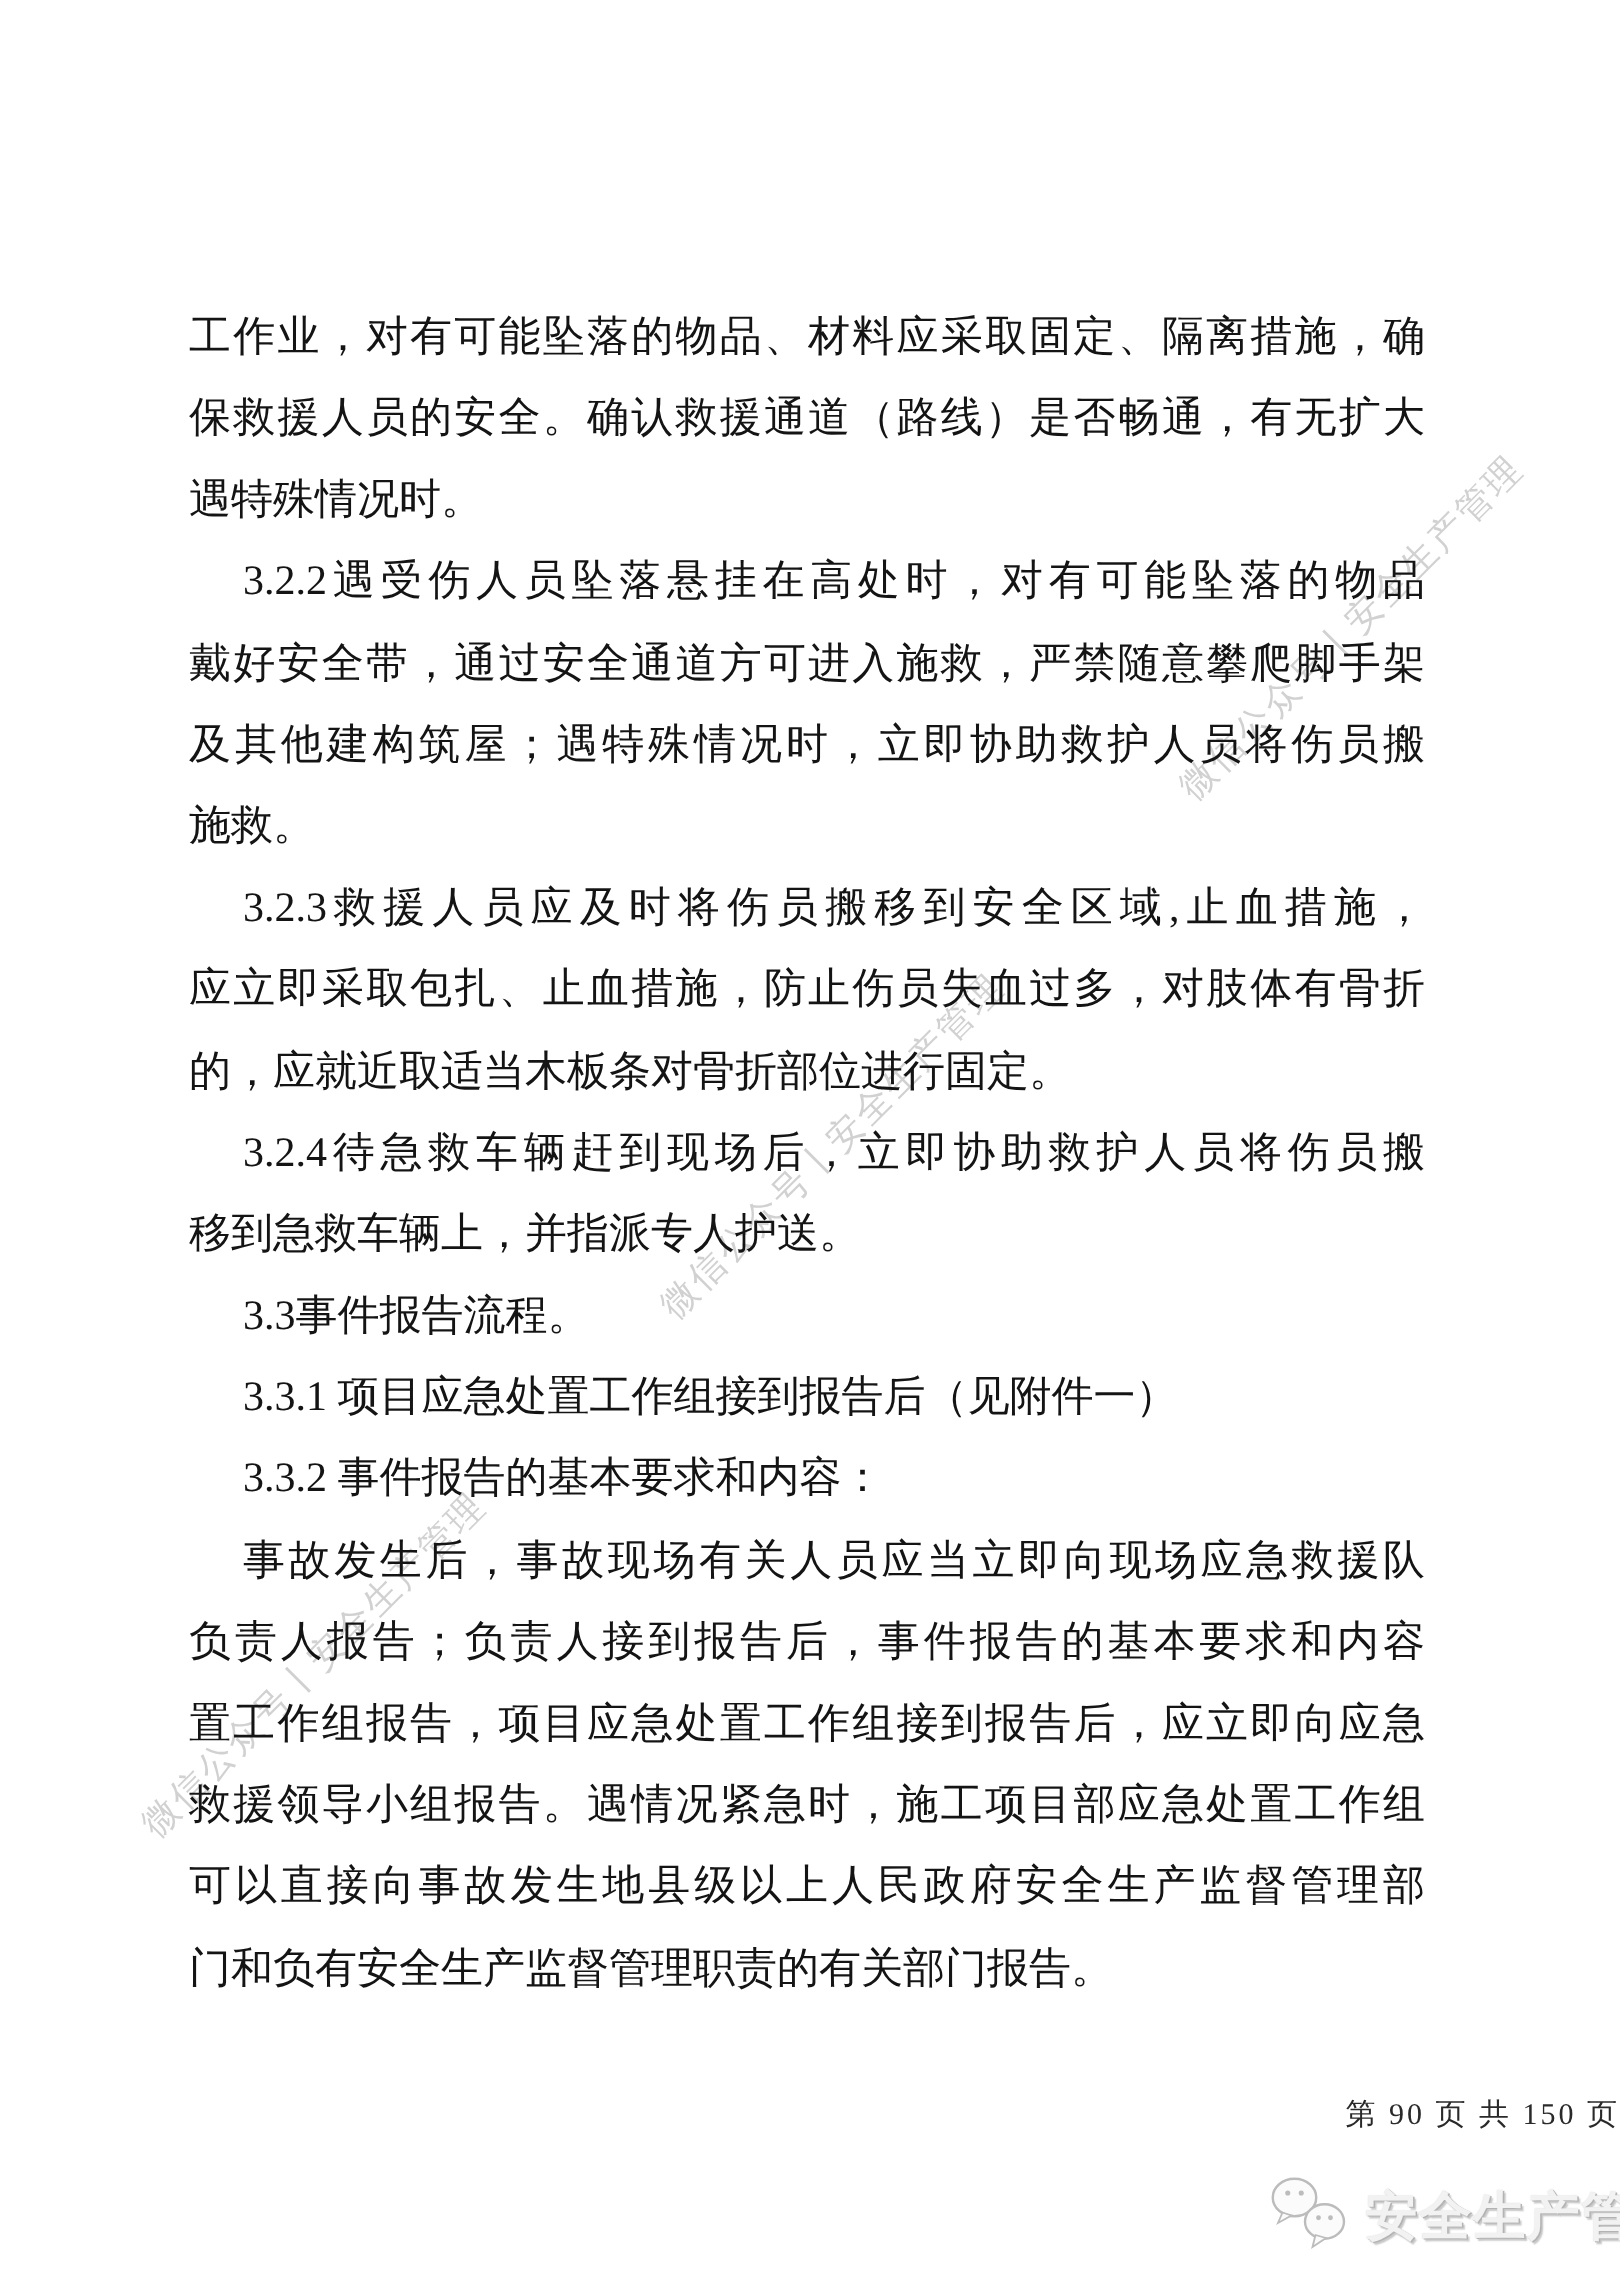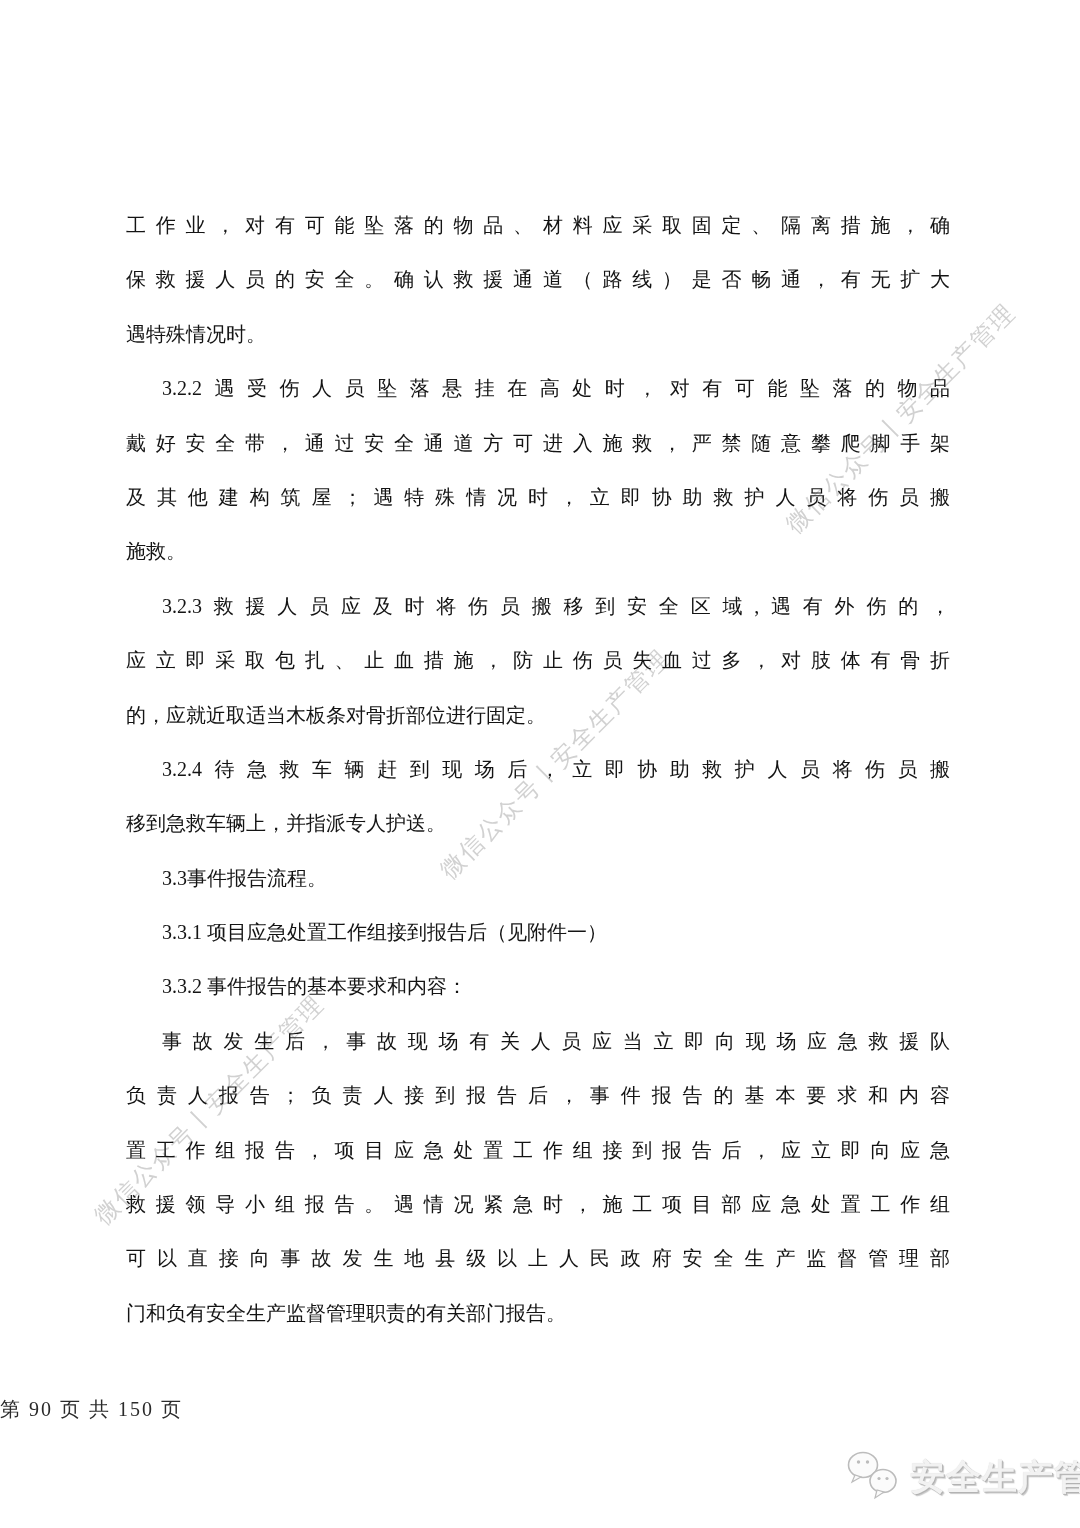--- a/index.html
+++ b/index.html
@@ -36,21 +36,21 @@
     opacity:0.8;
     white-space:nowrap;
   }
   
   .body-text{
     position:absolute;
     left:126px;top:198px;
     width:824px;
     z-index:2;
     color:#141414;
-    font-size:20px;
+    font-size:28px;
   }
   .line{
     height:54.4px;
     line-height:54.4px;
     white-space:nowrap;
     text-align:justify;
     text-align-last:left;
     overflow:visible;
   }
   .line.full{
@@ -59,21 +59,21 @@
   }
   .line.indent{
     padding-left:36px;
     box-sizing:border-box;
   }
   
   .footer{
     position:absolute;
     left:0;top:1396px;
     width:1080px;
-    text-align:left;
+    text-align:right;
     font-size:20px;
     letter-spacing:2px;
     color:#2a2a2a;
     z-index:2;
   }
   
   .brand{
     position:absolute;
     left:846px;top:1450px;
     display:flex;
@@ -104,21 +104,21 @@
   </div>
 
   <div class="body-text">
     <div class="line full">工作业，对有可能坠落的物品、材料应采取固定、隔离措施，确</div>
     <div class="line full">保救援人员的安全。确认救援通道（路线）是否畅通，有无扩大</div>
     <div class="line">遇特殊情况时。</div>
     <div class="line full indent">3.2.2遇受伤人员坠落悬挂在高处时，对有可能坠落的物品</div>
     <div class="line full">戴好安全带，通过安全通道方可进入施救，严禁随意攀爬脚手架</div>
     <div class="line full">及其他建构筑屋；遇特殊情况时，立即协助救护人员将伤员搬</div>
     <div class="line">施救。</div>
-    <div class="line full indent">3.2.3救援人员应及时将伤员搬移到安全区域,遇有外伤的，</div>
+    <div class="line full indent">3.2.3救援人员应及时将伤员搬移到安全区域,止血措施，</div>
     <div class="line full">应立即采取包扎、止血措施，防止伤员失血过多，对肢体有骨折</div>
     <div class="line">的，应就近取适当木板条对骨折部位进行固定。</div>
     <div class="line full indent">3.2.4待急救车辆赶到现场后，立即协助救护人员将伤员搬</div>
     <div class="line">移到急救车辆上，并指派专人护送。</div>
     <div class="line indent">3.3事件报告流程。</div>
     <div class="line indent">3.3.1 项目应急处置工作组接到报告后（见附件一）</div>
     <div class="line indent">3.3.2 事件报告的基本要求和内容：</div>
     <div class="line full indent">事故发生后，事故现场有关人员应当立即向现场应急救援队</div>
     <div class="line full">负责人报告；负责人接到报告后，事件报告的基本要求和内容</div>
     <div class="line full">置工作组报告，项目应急处置工作组接到报告后，应立即向应急</div>

